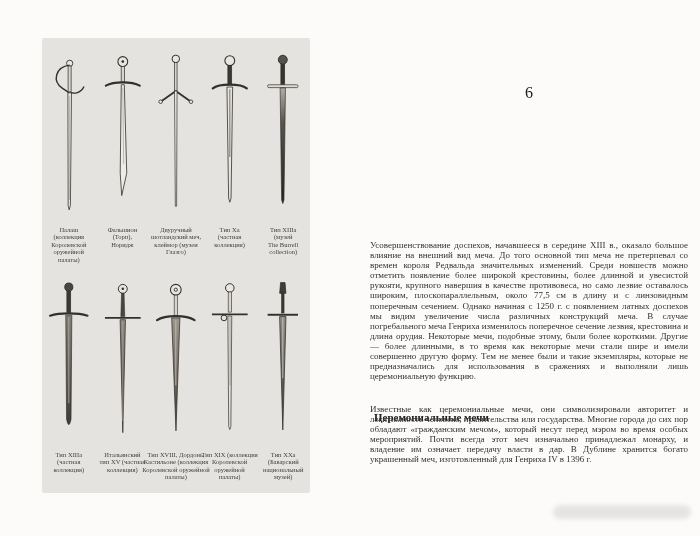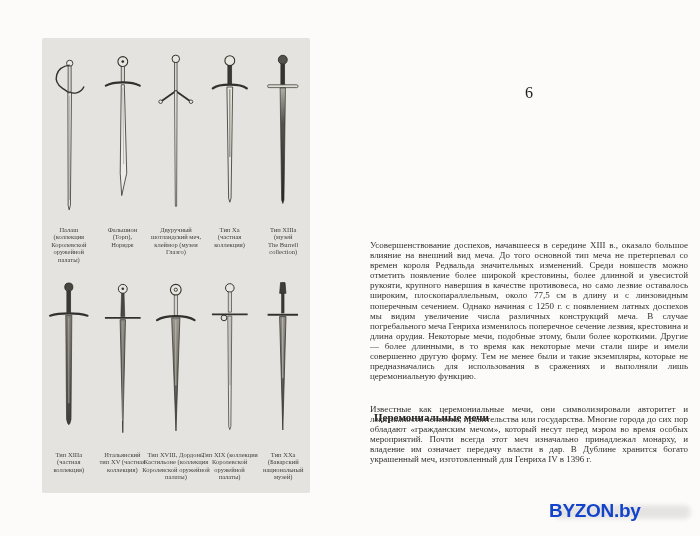--- a/index.html
+++ b/index.html
@@ -223,14 +223,13 @@
   </div>
 
   <div id="rightpage">
     <div class="chapter-number">6</div>
     <div class="para para1">Усовершенствование доспехов, начавшееся в середине XIII в., оказало большое влияние на внешний вид меча. До того основной тип меча не претерпевал со времен короля Редвальда значительных изменений. Среди новшеств можно отметить появление более широкой крестовины, более длинной и увесистой рукояти, крупного навершия в качестве противовеса, но само лезвие оставалось широким, плоскопараллельным, около 77,5 см в длину и с линзовидным поперечным сечением. Однако начиная с 1250 г. с появлением латных доспехов мы видим увеличение числа различных конструкций меча. В случае погребального меча Генриха изменилось поперечное сечение лезвия, крестовина и длина орудия. Некоторые мечи, подобные этому, были более короткими. Другие — более длинными, в то время как некоторые мечи стали шире и имели совершенно другую форму. Тем не менее были и такие экземпляры, которые не предназначались для использования в сражениях и выполняли лишь церемониальную функцию.</div>
     <div class="section-heading">Церемониальные мечи</div>
     <div class="para para2">Известные как церемониальные мечи, они символизировали авторитет и легитимность человека, правительства или государства. Многие города до сих пор обладают «гражданским мечом», который несут перед мэром во время особых мероприятий. Почти всегда этот меч изначально принадлежал монарху, и владение им означает передачу власти в дар. В Дублине хранится богато украшенный меч, изготовленный для Генриха IV в 1396 г.</div>
   </div>
 
   <div class="wm-band"></div>
-  <div class="wm-text" style="color: rgb(20, 67, 203);">BYZON.by</div>
 </div>
 
 </body></html>

